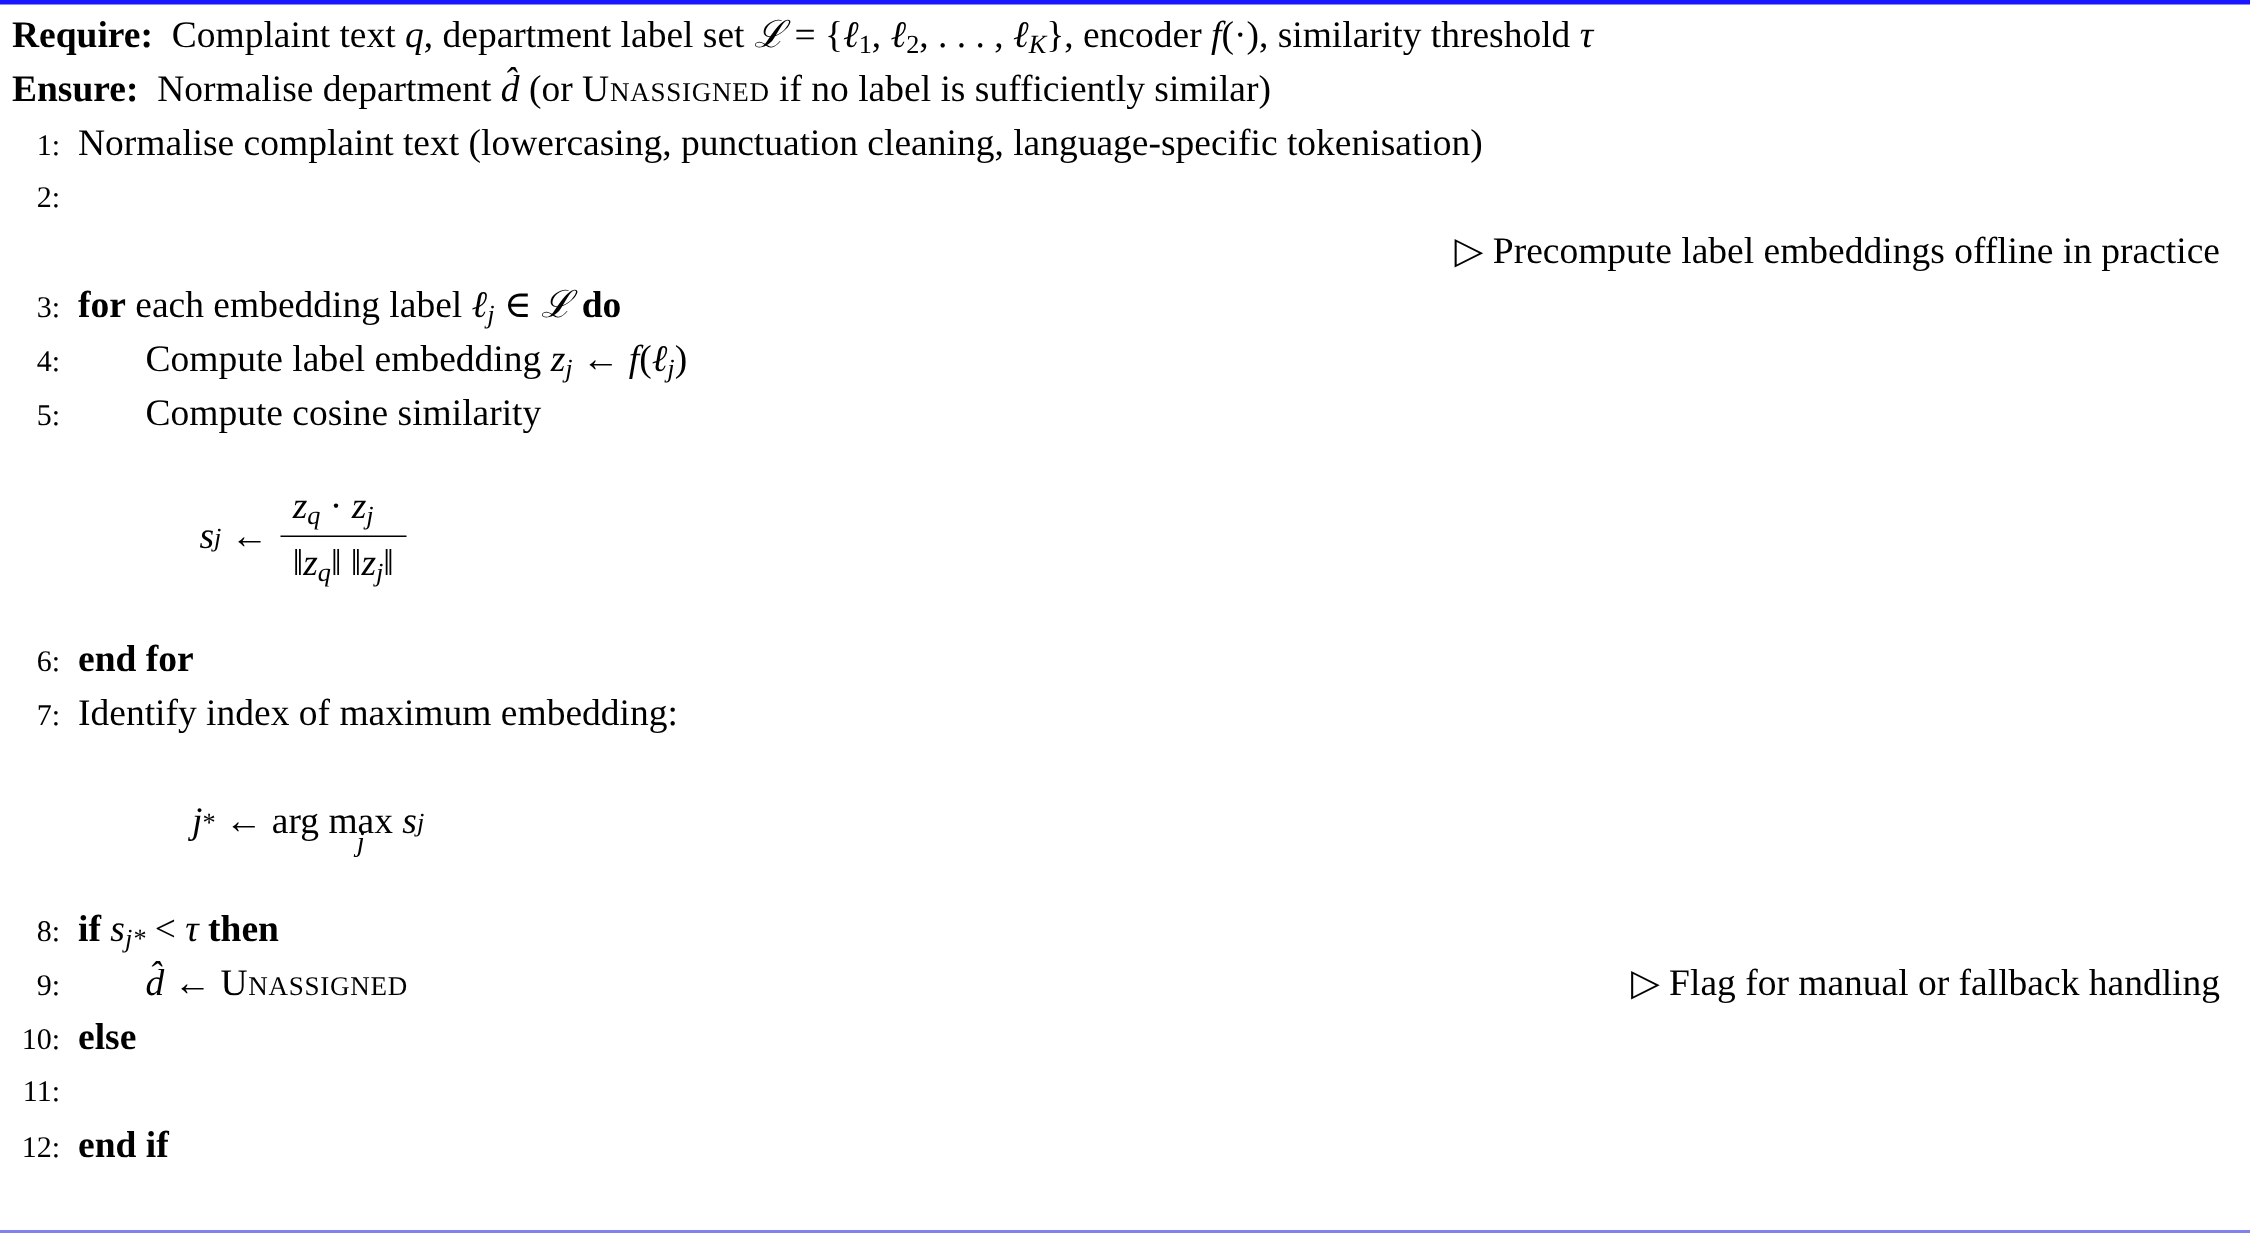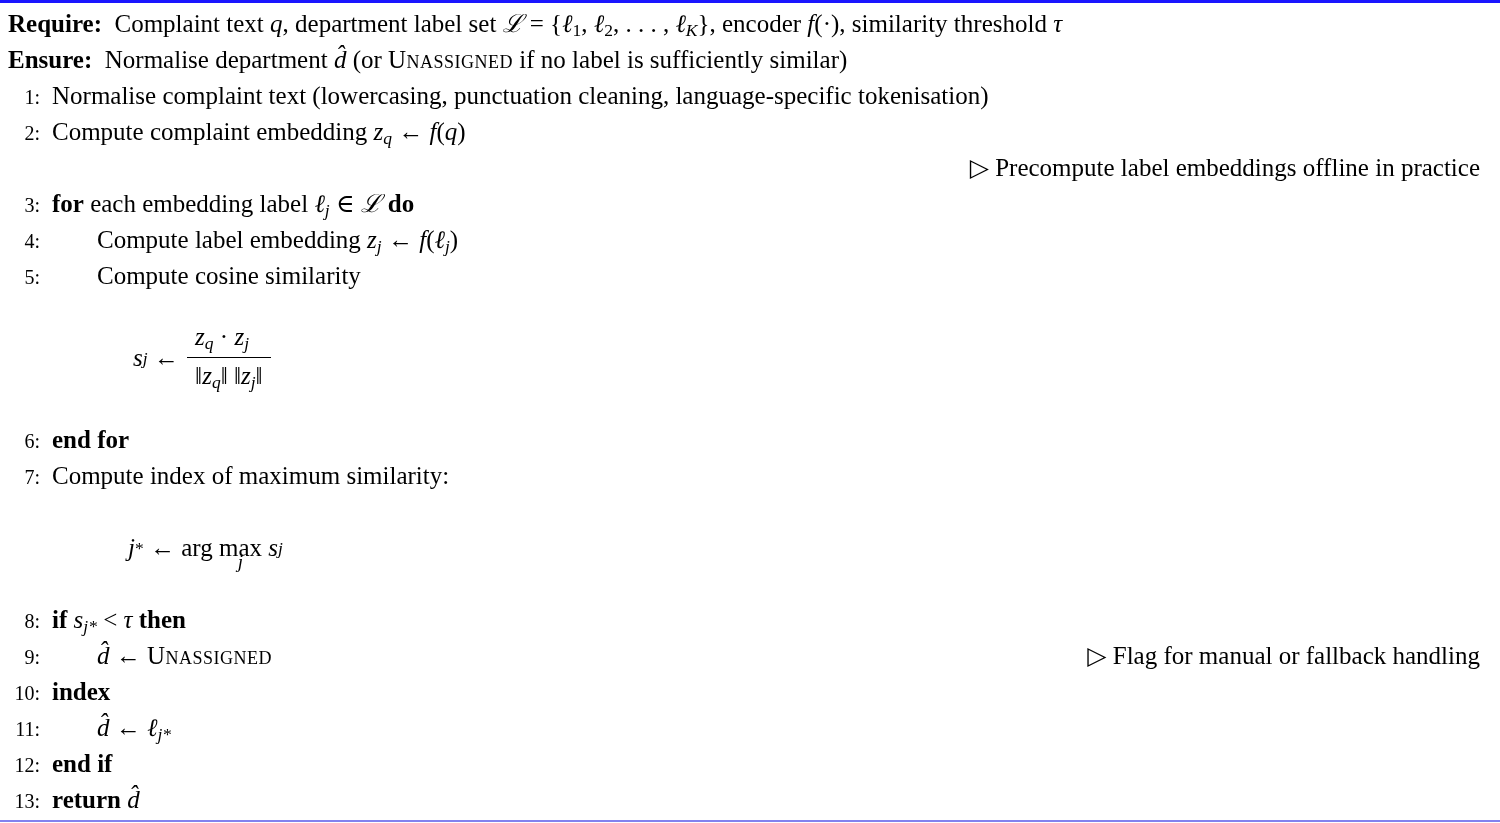--- a/index.html
+++ b/index.html
@@ -86,29 +86,28 @@
   }
 </style>
 </head>
 <body style="background: rgb(255, 255, 255); color: rgb(0, 0, 0);">
 
 <div id="top-rule" style="background: rgb(26, 22, 255);"></div>
 <div id="algo">
     <div class="line"><span class="content"><span class="seg-b">Require:</span><span>  Complaint text </span><span class="seg-i">q</span><span>, department label set </span><span class="seg-i">ℒ</span><span> = {</span><span class="seg-i">ℓ</span><span class="seg-sub">1</span><span>, </span><span class="seg-i">ℓ</span><span class="seg-sub">2</span><span>, . . . , </span><span class="seg-i">ℓ</span><span class="seg-subi">K</span><span>}, encoder </span><span class="seg-i">f</span><span>(·), similarity threshold </span><span class="seg-i">τ</span></span></div>
     <div class="line"><span class="content"><span class="seg-b">Ensure:</span><span>  Normalise department </span><span class="seg-i">d̂</span><span> (or </span><span class="seg-sc">Unassigned</span><span> if no label is sufficiently similar)</span></span></div>
     <div class="line"><span class="num">1:</span><span class="content"><span>Normalise complaint text (lowercasing, punctuation cleaning, language-specific tokenisation)</span></span></div>
-    <div class="line"><span class="num">2:</span><span class="content"><span>Compute complaint embedding </span><span class="seg-i">z</span><span class="seg-subi">q</span><span> ← </span><span class="seg-i">f</span><span>(</span><span class="seg-i">q</span><span>)</span></span></div>
+    <div class="line"><span class="num">2:</span></div>
     <div class="line comment-only"><span class="comment">▷ Precompute label embeddings offline in practice</span></div>
     <div class="line"><span class="num">3:</span><span class="content"><span class="seg-b">for</span><span> each embedding label </span><span class="seg-i">ℓ</span><span class="seg-subi">j</span><span> ∈ </span><span class="seg-i">ℒ</span><span> </span><span class="seg-b">do</span></span></div>
     <div class="line indent1"><span class="num">4:</span><span class="content"><span>Compute label embedding </span><span class="seg-i">z</span><span class="seg-subi">j</span><span> ← </span><span class="seg-i">f</span><span>(</span><span class="seg-i">ℓ</span><span class="seg-subi">j</span><span>)</span></span></div>
     <div class="line indent1"><span class="num">5:</span><span class="content"><span>Compute cosine similarity</span></span></div>
     <div class="eq-line" style="height: 128px; padding-left: 125px;"><span class="seg-i">s</span><span class="seg-subi">j</span><span> ← </span><span class="frac"><span class="fnum"><span class="seg-i">z</span><span class="seg-subi">q</span><span> · </span><span class="seg-i">z</span><span class="seg-subi">j</span></span><span class="fden"><span>‖</span><span class="seg-i">z</span><span class="seg-subi">q</span><span>‖ ‖</span><span class="seg-i">z</span><span class="seg-subi">j</span><span>‖</span></span></span></div>
     <div class="line"><span class="num">6:</span><span class="content"><span class="seg-b">end for</span></span></div>
-    <div class="line"><span class="num">7:</span><span class="content"><span>Compute index of maximum similarity:</span></span></div>
+    <div class="line"><span class="num">7:</span><span class="content"><span>Identify index of maximum embedding:</span></span></div>
     <div class="eq-line" style="height: 108px; padding-left: 120px;"><span class="seg-i">j</span><span class="seg-sup">*</span><span> ← arg </span><span class="underop"><span>max</span><span class="under">j</span></span><span> </span><span class="seg-i">s</span><span class="seg-subi">j</span></div>
     <div class="line"><span class="num">8:</span><span class="content"><span class="seg-b">if </span><span class="seg-i">s</span><span class="seg-subi">j*</span><span> &lt; </span><span class="seg-i">τ</span><span> </span><span class="seg-b">then</span></span></div>
     <div class="line indent1"><span class="num">9:</span><span class="content"><span class="seg-i">d̂</span><span> ← </span><span class="seg-sc">Unassigned</span></span><span class="comment">▷ Flag for manual or fallback handling</span></div>
-    <div class="line"><span class="num">10:</span><span class="content"><span class="seg-b">index</span></span></div>
-    <div class="line indent1"><span class="num">11:</span><span class="content"><span class="seg-i">d̂</span><span> ← </span><span class="seg-i">ℓ</span><span class="seg-subi">j*</span></span></div>
+    <div class="line"><span class="num">10:</span><span class="content"><span class="seg-b">else</span></span></div>
+    <div class="line indent1"><span class="num">11:</span></div>
     <div class="line"><span class="num">12:</span><span class="content"><span class="seg-b">end if</span></span></div>
-    <div class="line"><span class="num">13:</span><span class="content"><span class="seg-b">return </span><span class="seg-i">d̂</span></span></div>
   </div>
 <div id="bottom-rule" style="background: rgb(130, 130, 239);"></div>
 
 </body></html>

